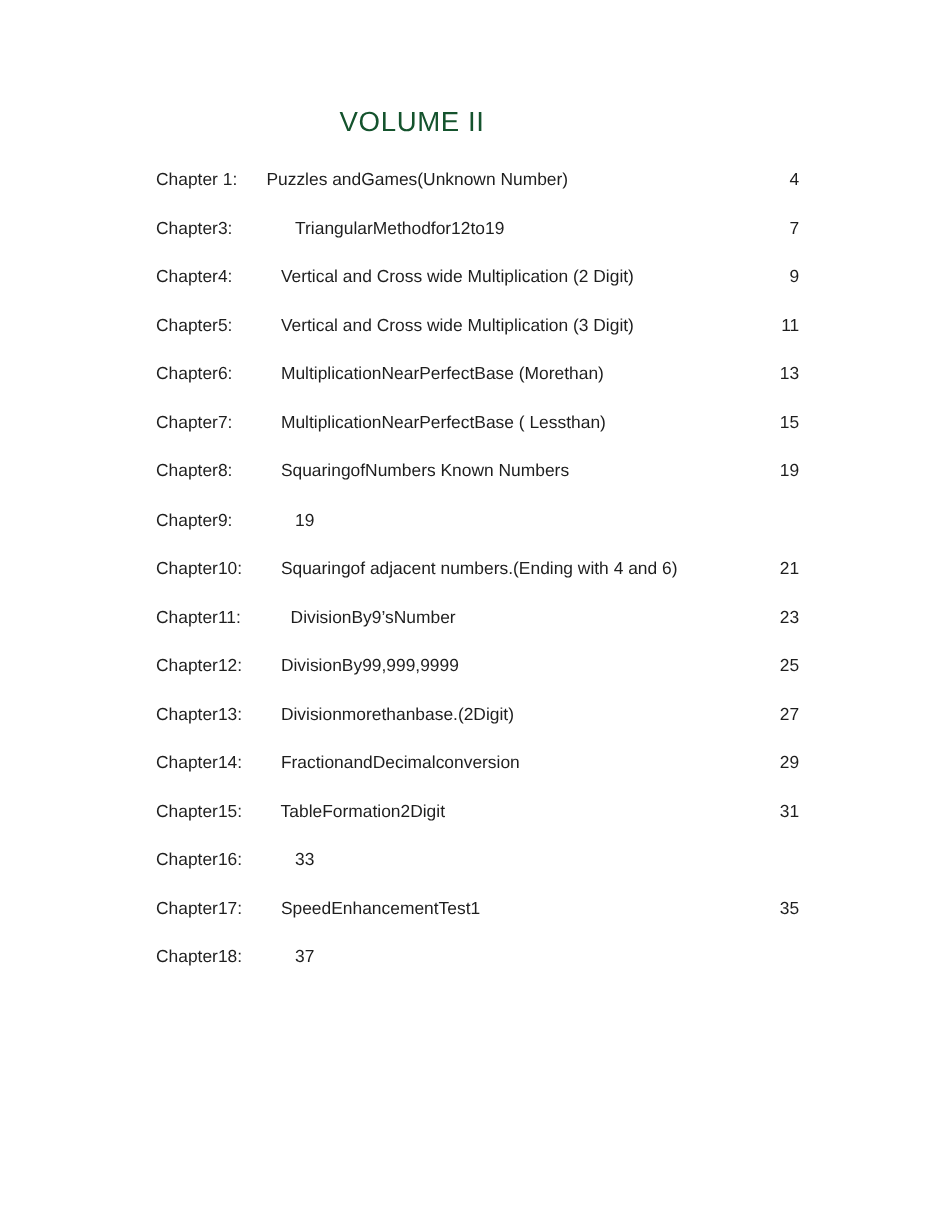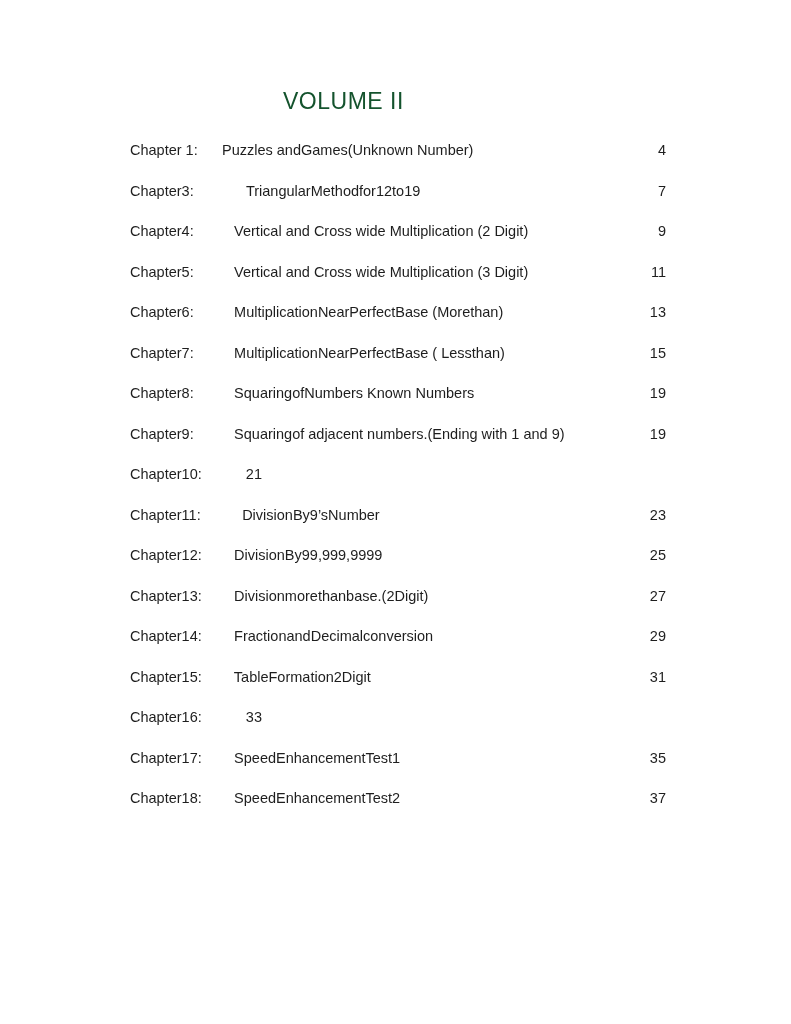--- a/index.html
+++ b/index.html
@@ -98,26 +98,26 @@
     </div>
 
     <div class="row">
       <span class="lbl">Chapter8:</span>
       <span class="ttl">   SquaringofNumbers Known Numbers</span>
       <span class="pg">19</span>
     </div>
 
     <div class="row">
       <span class="lbl">Chapter9:</span>
-      <span class="ttl">   Squaringof adjacent numbers.(Ending with 1 and 9)</span>
       <span class="pg">19</span>
     </div>
 
     <div class="row">
       <span class="lbl">Chapter10:</span>
+      <span class="ttl">   Squaringof adjacent numbers.(Ending with 4 and 6)</span>
       <span class="pg">21</span>
     </div>
 
     <div class="row">
       <span class="lbl">Chapter11:</span>
       <span class="ttl">     DivisionBy9’sNumber</span>
       <span class="pg">23</span>
     </div>
 
     <div class="row">
@@ -150,18 +150,17 @@
     </div>
 
     <div class="row">
       <span class="lbl">Chapter17:</span>
       <span class="ttl">   SpeedEnhancementTest1</span>
       <span class="pg">35</span>
     </div>
 
     <div class="row">
       <span class="lbl">Chapter18:</span>
-      <span class="ttl">   SpeedEnhancementTest2</span>
       <span class="pg">37</span>
     </div>
 
   </div>
 </div>
 
 </body></html>

